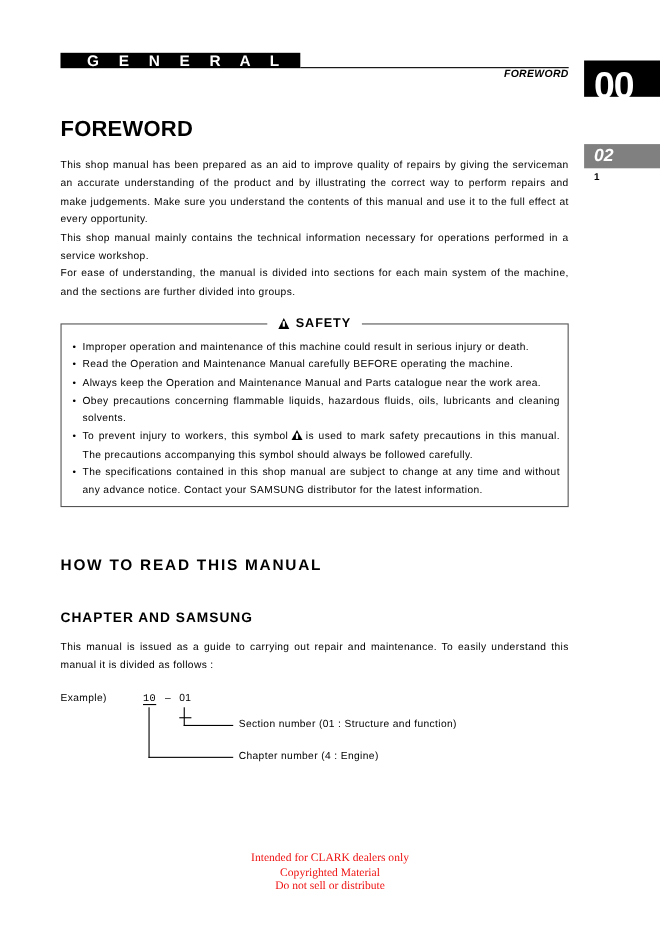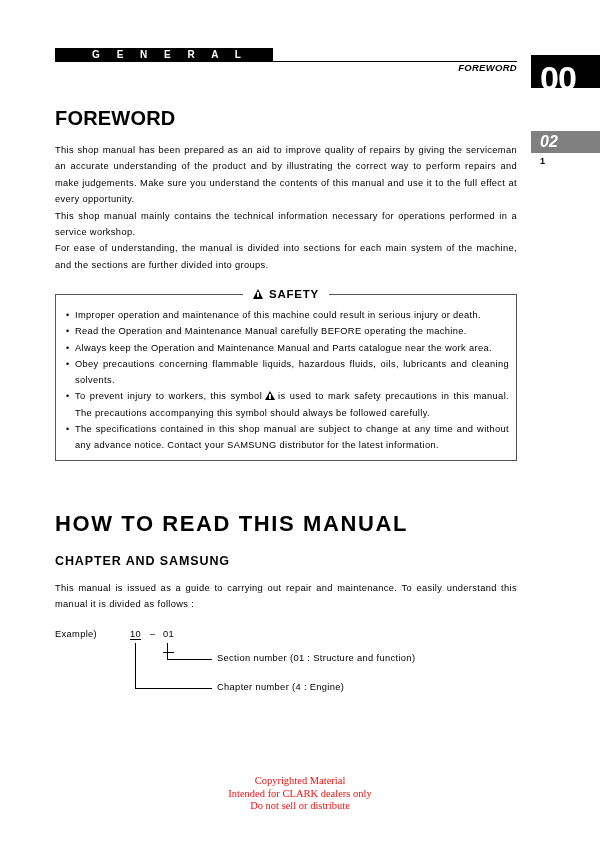--- a/index.html
+++ b/index.html
@@ -18,21 +18,21 @@
 
   
   .header-bar {
     position: absolute;
     left: 55px;
     top: 48px;
     width: 218px;
     height: 14px;
     background: #000000;
     color: #ffffff;
-    font-size: 10px;
+    font-size: 14px;
     font-weight: bold;
     letter-spacing: 7px;
     text-align: center;
     line-height: 14px;
     box-sizing: border-box;
     padding-left: 12px;
   }
   .header-rule {
     position: absolute;
     left: 273px;
@@ -95,21 +95,21 @@
     left: 55px;
     top: 94px;
     font-size: 20px;
     font-weight: bold;
     letter-spacing: 0.2px;
   }
   .title-howto {
     position: absolute;
     left: 55px;
     top: 496px;
-    font-size: 22px;
+    font-size: 14px;
     font-weight: bold;
     letter-spacing: 1.6px;
   }
   .title-chapsec {
     position: absolute;
     left: 55px;
     top: 544px;
     font-size: 12.5px;
     font-weight: bold;
     letter-spacing: 0.9px;
@@ -248,20 +248,21 @@
     font-size: 9.3px;
     letter-spacing: 0.35px;
   }
   .ex-label { position: absolute; left: 0; top: 0; }
   .ex-num-a {
     position: absolute;
     left: 75px;
     top: 0;
     border-bottom: 1px solid #000;
     padding-bottom: 0;
+    font-family: Liberation Mono, monospace;
   }
   .ex-dash { position: absolute; left: 95px; top: 0; }
   .ex-num-b {
     position: absolute;
     left: 108px;
     top: 0;
     border-bottom: 1px solid #000;
     padding-bottom: 13px;
   }
   .ln { position: absolute; background: #000000; }
@@ -358,16 +359,16 @@
   <div class="ln" style="left:112px; top:14px; width:1px; height:17px;"></div>
   <div class="ln" style="left:112px; top:30px; width:45px; height:1px;"></div>
   <span class="ex-cap" style="left:110px; top:24px; padding-left:52px;">Section number (01 : Structure  and  function)</span>
 
   <div class="ln" style="left:80px; top:14px; width:1px; height:46px;"></div>
   <div class="ln" style="left:80px; top:59px; width:77px; height:1px;"></div>
   <span class="ex-cap" style="left:78px; top:53px; padding-left:84px;">Chapter  number (4 : Engine)</span>
 </div>
 
 <div class="footer">
+  <div>Intended for CLARK dealers only</div>
   <div>Copyrighted Material</div>
-  <div>Intended for CLARK dealers only</div>
   <div>Do not sell or distribute</div>
 </div>
 
 </body></html>

